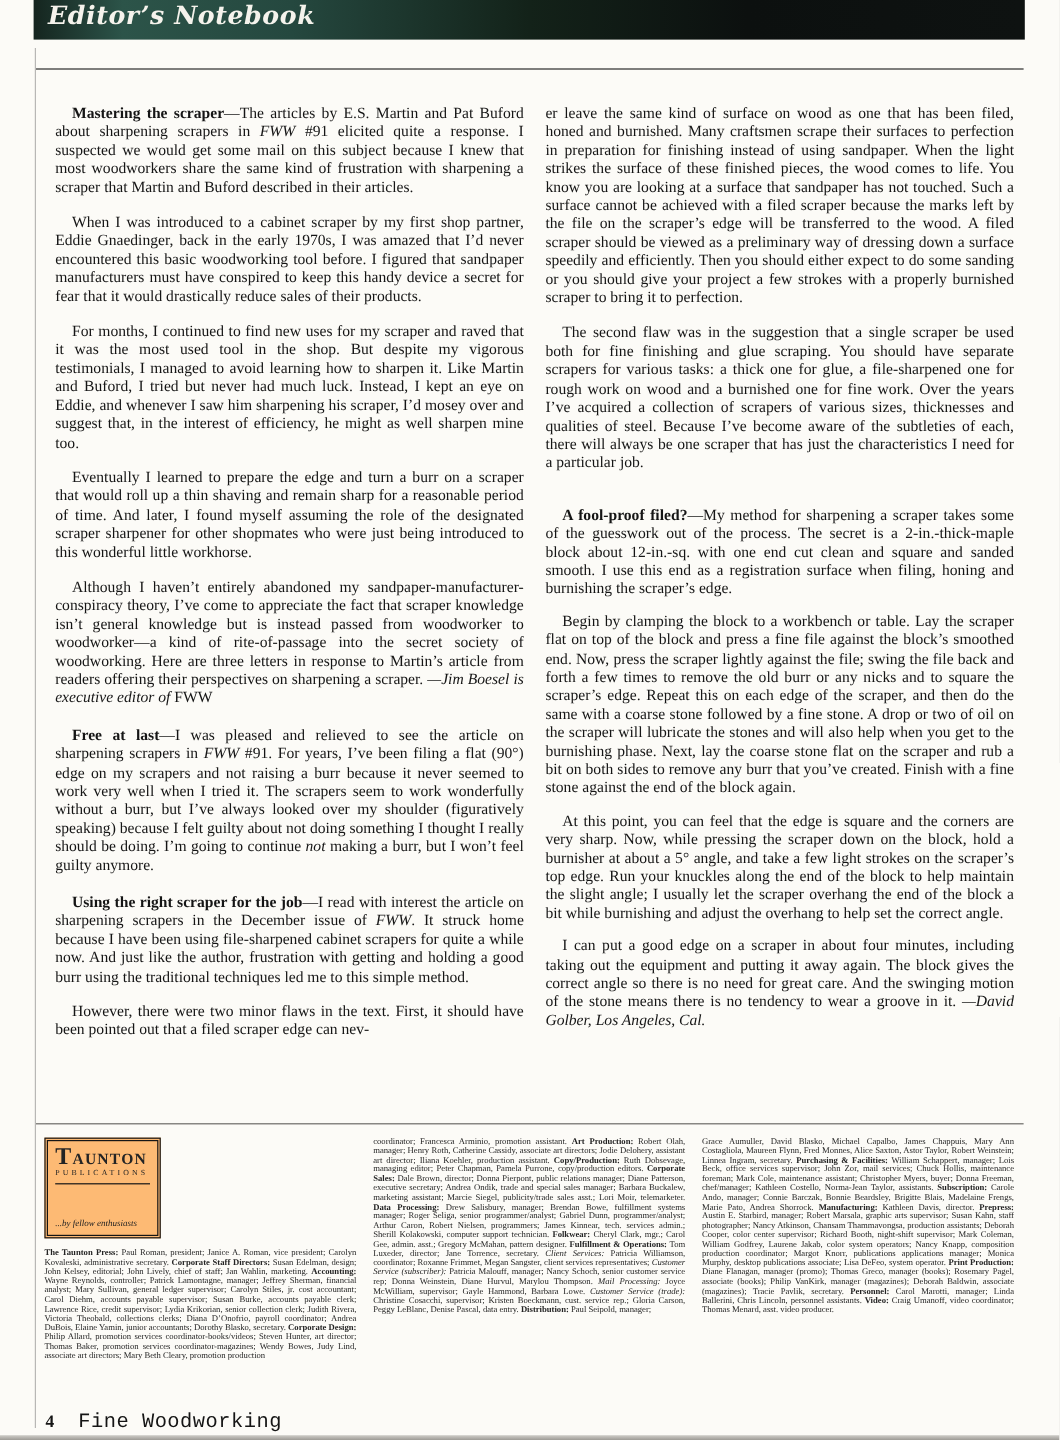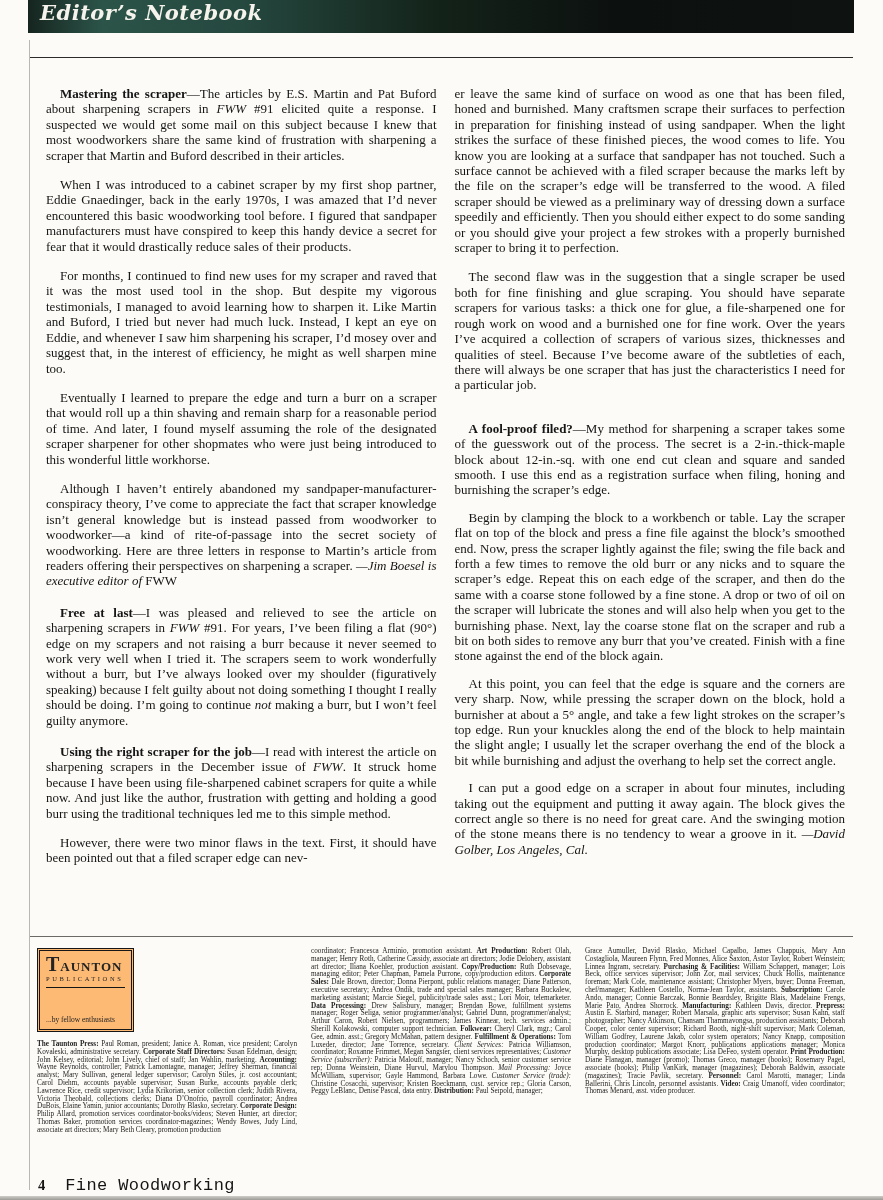--- a/index.html
+++ b/index.html
@@ -54,21 +54,21 @@
   .mast-text { margin: 0; }
   .logo-box {
     width: 97px; height: 84px; border: 3px double #161616; background: #fdba74;
     margin-bottom: 9px; padding: 6px 6px 5px;
     display: flex; flex-direction: column; justify-content: space-between;
   }
   .logo-name { font-weight: bold; font-size: 13px; letter-spacing: 1px; line-height: 14px; }
   .logo-initial { font-size: 20px; }
   .logo-sub { font-size: 6.5px; letter-spacing: 2.6px; margin-top: 1px; }
   .logo-rule { border-top: 1px solid #161616; margin-top: 4px; }
-  .logo-tagline { font-size: 7.5px; color: #222; }
+  .logo-tagline { font-style: italic; font-size: 7.5px; color: #222; }
 
   .footer { position: absolute; left: 38px; top: 1176px; display: flex; align-items: baseline; gap: 20px; }
   .footer-num { font-size: 14.5px; font-weight: bold; }
   .footer-mag { font-size: 17px; letter-spacing: .4px; font-family: Liberation Mono, monospace; }
 </style>
 </head>
 <body>
 
 <div class="page">
 

